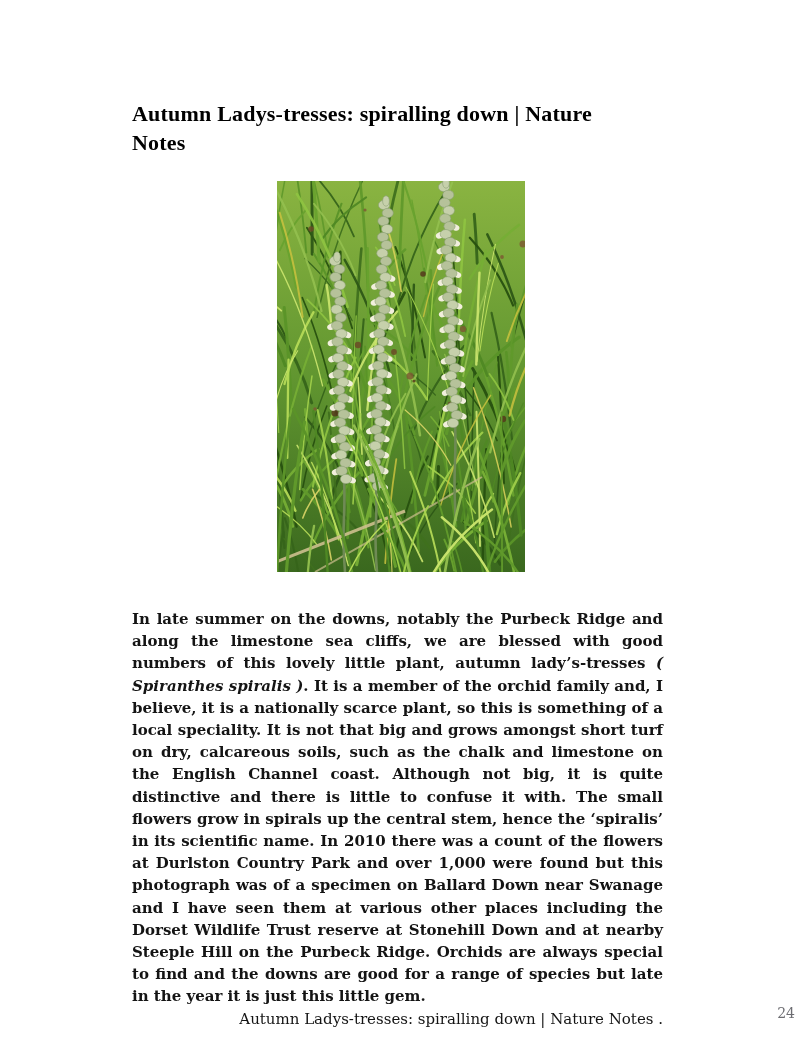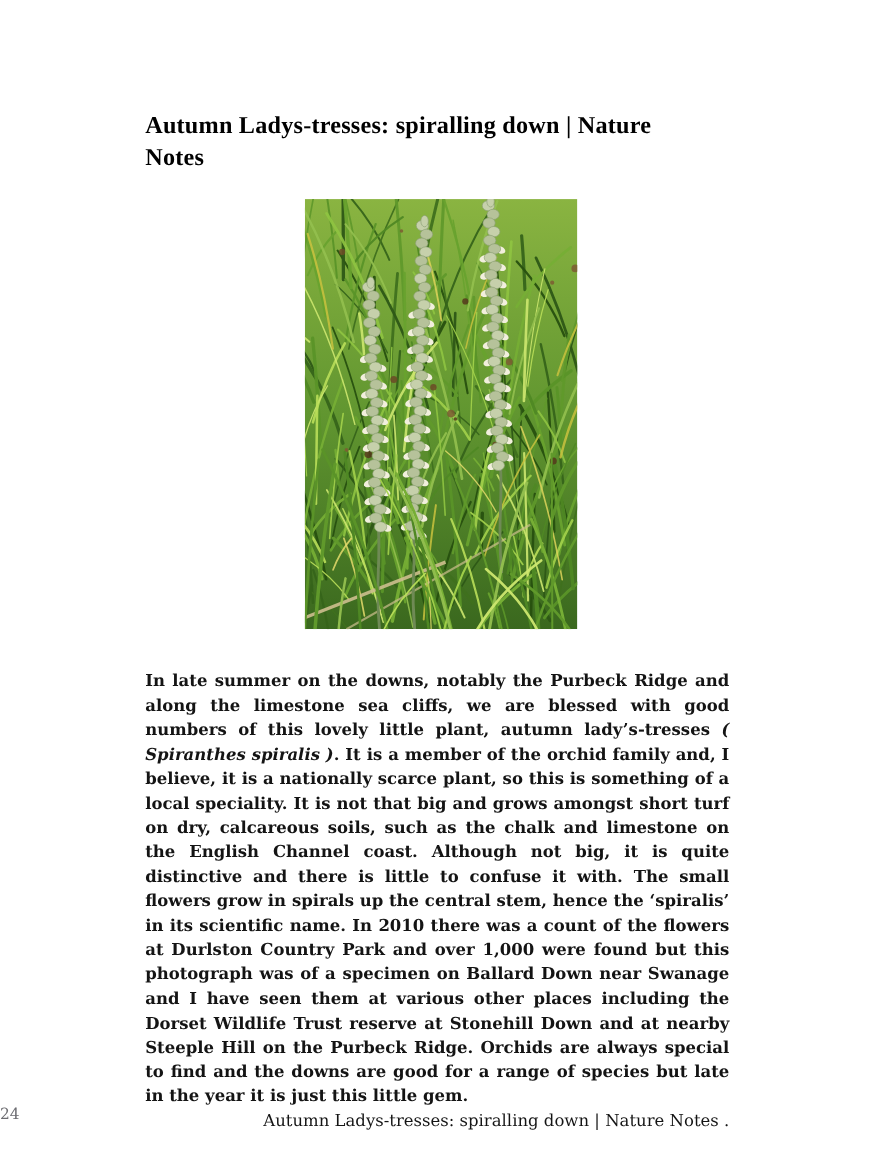--- a/index.html
+++ b/index.html
@@ -54,21 +54,21 @@
     margin: 0 0 0 0;
     font-size: 15px;
     line-height: 22px;
     text-align: right;
     color: #141414;
   }
   .pageno {
     position: absolute;
     left: 0; top: 1005px;
     width: 795px;
-    text-align: left;
+    text-align: right;
     font-size: 14px;
     color: #6d6d72;
   }
 </style>
 </head>
 <body>
 
 <div class="page">
 
   <h1 class="title">Autumn Ladys-tresses: spiralling down | Nature Notes</h1>

